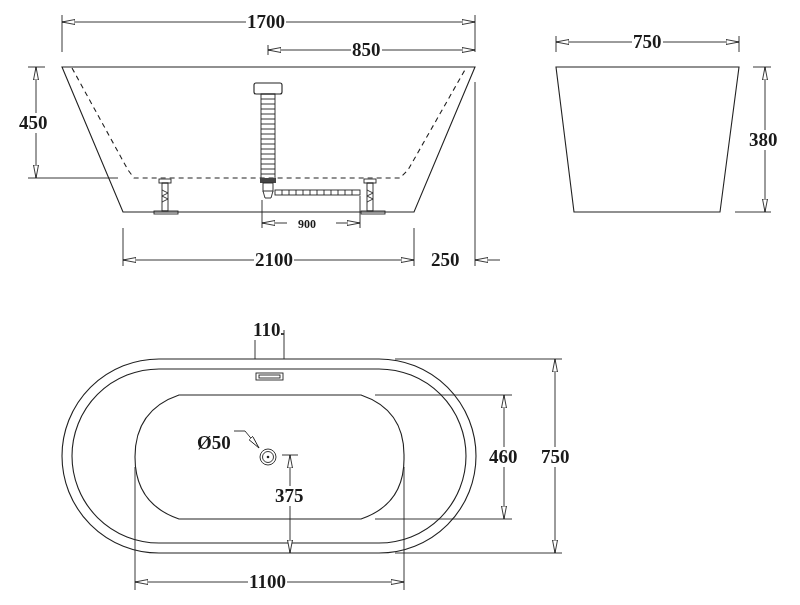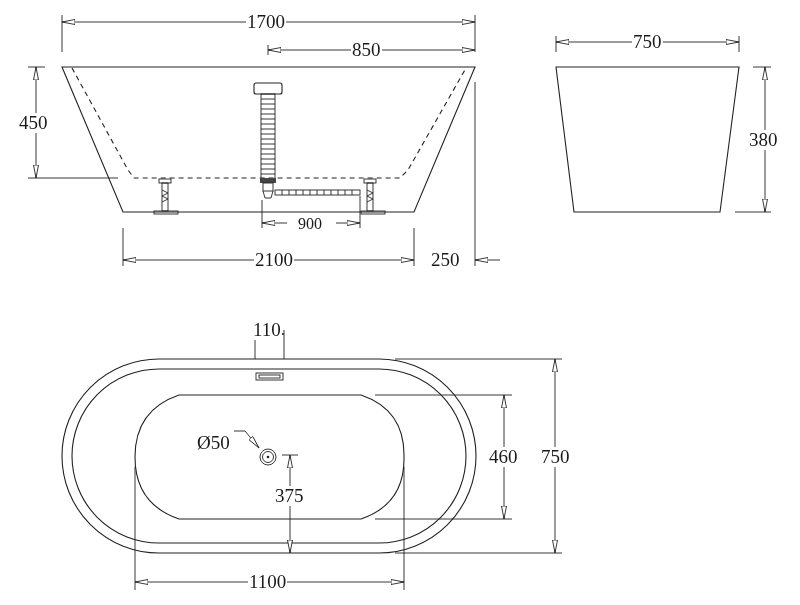--- a/index.html
+++ b/index.html
@@ -1,24 +1,24 @@
 <!DOCTYPE html>
 <html><head>
 <meta charset="utf-8">
 <style>
   html,body{margin:0;padding:0;background:#ffffff;}
   body{width:800px;height:605px;overflow:hidden;font-family:"Liberation Serif","DejaVu Serif",serif;}
-  #canvas{position:absolute;left:0;top:0;width:712px;height:605px;}
+  #canvas{position:absolute;left:0;top:0;width:712px;height:605px;font-weight:bold;}
   svg{position:absolute;left:0;top:0;}
   .ln{stroke:#222;stroke-width:1.1;fill:none;}
   .thin{stroke:#222;stroke-width:0.9;fill:none;}
   .dash{stroke:#222;stroke-width:1.1;fill:none;stroke-dasharray:5 4;}
   .arr{fill:#fff;stroke:#222;stroke-width:0.9;}
   .lbl{position:absolute;font-size:19px;color:#1a1a1a;background:#fff;line-height:20px;padding:0 1px;white-space:nowrap;}
-  .lbl.sm{font-size:16px;}
+  .lbl.sm{font-size:12px;}
 </style>
 </head>
 <body>
 
 <div id="canvas">
 
 <svg width="800" height="605" viewBox="0 0 800 605">
   <defs>
     <marker id="ah" markerWidth="14" markerHeight="6" refX="13" refY="3" orient="auto-start-reverse" markerUnits="userSpaceOnUse">
       <path d="M0,0.5 L13,3 L0,5.5 Z" class="arr"></path>

